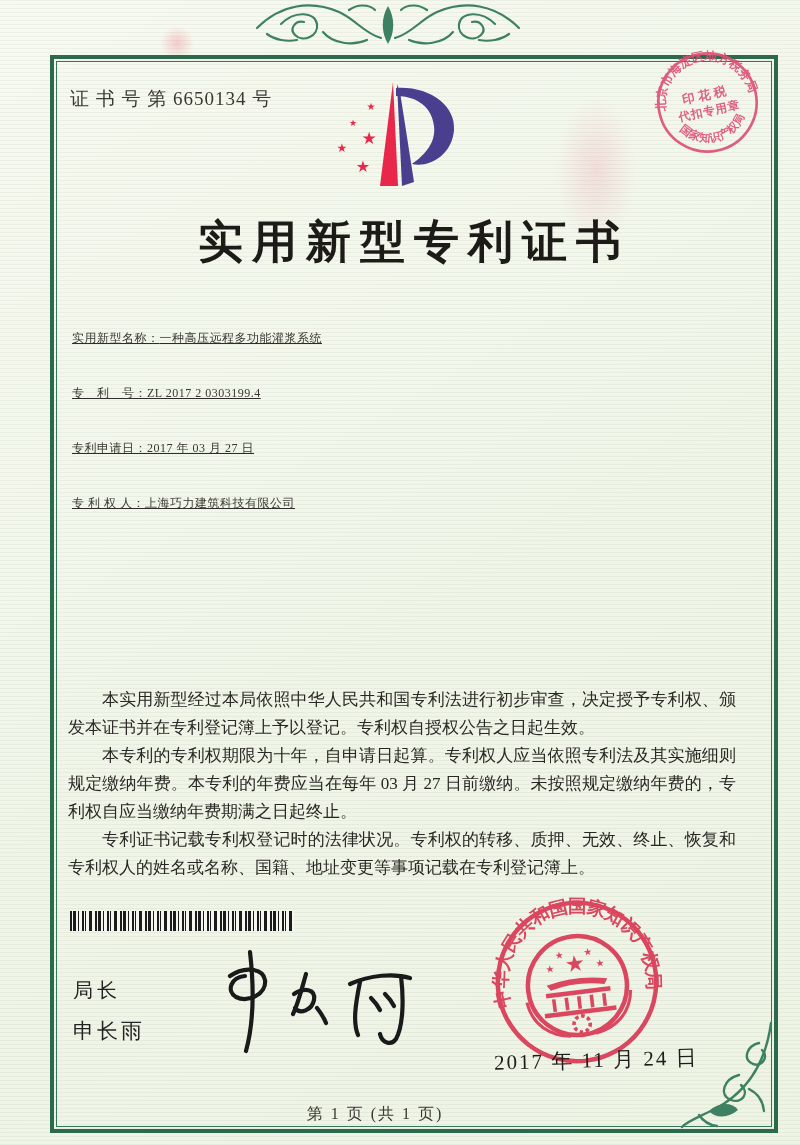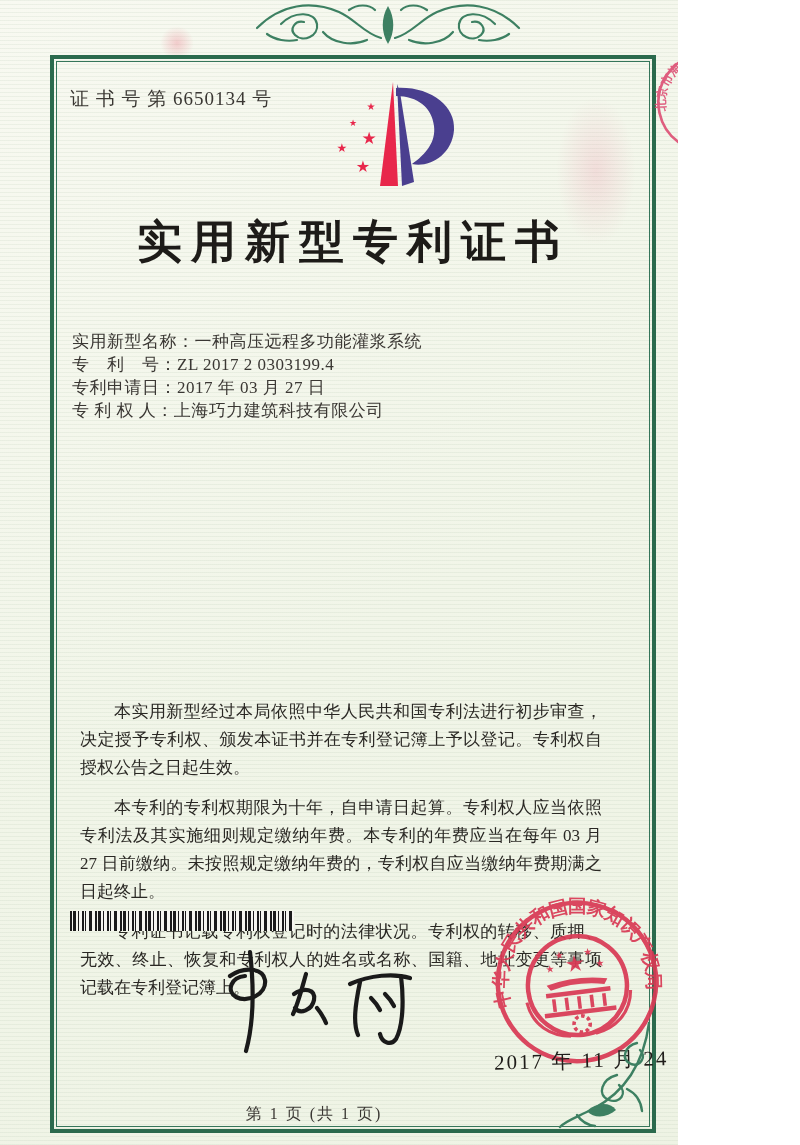--- a/index.html
+++ b/index.html
@@ -1,34 +1,33 @@
 <!DOCTYPE html>
 <html><head>
 <meta charset="utf-8">
 <style>
   html,body{margin:0;padding:0;background:#ffffff;}
   .page{
-    position:relative;width:667px;height:1145px;overflow:hidden;
+    position:relative;width:800px;height:1145px;overflow:hidden;
     background:
       repeating-linear-gradient(180deg, rgba(172,192,168,.16) 0 1px, rgba(0,0,0,0) 1px 4px),
       linear-gradient(150deg,#f8f9f1 0%,#f1f5e8 55%,#eef3e4 100%);
     font-family:"Liberation Serif","DejaVu Serif",serif;
     color:#2e2c29;
-    padding-left:11px;
   }
   .frame{position:absolute;left:50px;top:55px;right:22px;bottom:12px;border:4px solid #2b6a4d;}
   .frame-inner{position:absolute;left:2px;top:2px;right:2px;bottom:2px;border:1px solid #35755a;}
   .cert-no{position:absolute;left:70px;top:86px;font-size:19px;letter-spacing:1px;white-space:pre;color:#3a3733;}
   .title{position:absolute;left:50px;right:22px;top:212px;text-align:center;font-size:45px;font-weight:700;letter-spacing:9px;color:#1d1b18;}
-  .fields{position:absolute;left:72px;top:330px;display:flex;flex-direction:column;font-size:17px;}
+  .fields{position:absolute;left:72px;top:330px;display:flex;flex-direction:column;gap:38px;font-size:12px;text-decoration:underline;}
   .frow{white-space:pre;letter-spacing:.5px;color:#3a3733;}
   .flabel{white-space:pre;}
   .fvalue{white-space:pre;}
   .paras{position:absolute;left:68px;right:64px;top:686px;font-size:17px;line-height:28px;text-align:justify;color:#2a2824;}
-  .paras p{margin:12px;text-indent:2em;}
+  .paras p{margin:0;text-indent:2em;}
   .barcode{position:absolute;left:70px;top:911px;width:224px;height:20px;
     background:repeating-linear-gradient(90deg,
       #1b1b1b 0 2px,#f6f6f0 2px 3px,
       #1b1b1b 3px 6px,#f6f6f0 6px 8px,
       #1b1b1b 8px 9px,#f6f6f0 9px 12px,
       #1b1b1b 12px 14px,#f6f6f0 14px 15px,
       #1b1b1b 15px 16px,#f6f6f0 16px 19px,
       #1b1b1b 19px 22px,#f6f6f0 22px 25px);
   }
   .officer{position:absolute;left:73px;top:977px;font-family:"Liberation Sans","DejaVu Sans",sans-serif;color:#232323;}
@@ -111,20 +110,24 @@
   </div>
 
   <div class="paras">
     <p>本实用新型经过本局依照中华人民共和国专利法进行初步审查，决定授予专利权、颁发本证书并在专利登记簿上予以登记。专利权自授权公告之日起生效。</p>
     <p>本专利的专利权期限为十年，自申请日起算。专利权人应当依照专利法及其实施细则规定缴纳年费。本专利的年费应当在每年 03 月 27 日前缴纳。未按照规定缴纳年费的，专利权自应当缴纳年费期满之日起终止。</p>
     <p>专利证书记载专利权登记时的法律状况。专利权的转移、质押、无效、终止、恢复和专利权人的姓名或名称、国籍、地址变更等事项记载在专利登记簿上。</p>
   </div>
 
   <div class="barcode"></div>
 
+  <div class="officer">
+    <div class="o-title">局长</div>
+    <div class="o-name">申长雨</div>
+  </div>
 
   <svg class="signature" width="230" height="110" viewBox="0 0 230 110">
     <g stroke="#1a1a1a" stroke-width="4.2" fill="none" stroke-linecap="round" stroke-linejoin="round">
       <path d="M 30,30 C 44,20 63,22 65,34 C 67,48 48,57 36,51 C 26,45 31,31 45,30"></path>
       <path d="M 50,6 C 53,32 55,72 46,105"></path>
       <path d="M 106,28 C 102,42 98,58 93,68"></path>
       <path d="M 94,48 C 104,41 116,43 114,54 C 112,64 100,69 95,62"></path>
       <path d="M 117,62 C 121,67 124,72 126,77"></path>
       <path d="M 150,38 C 170,29 194,27 210,32"></path>
       <path d="M 160,36 C 155,60 153,77 158,89"></path>

